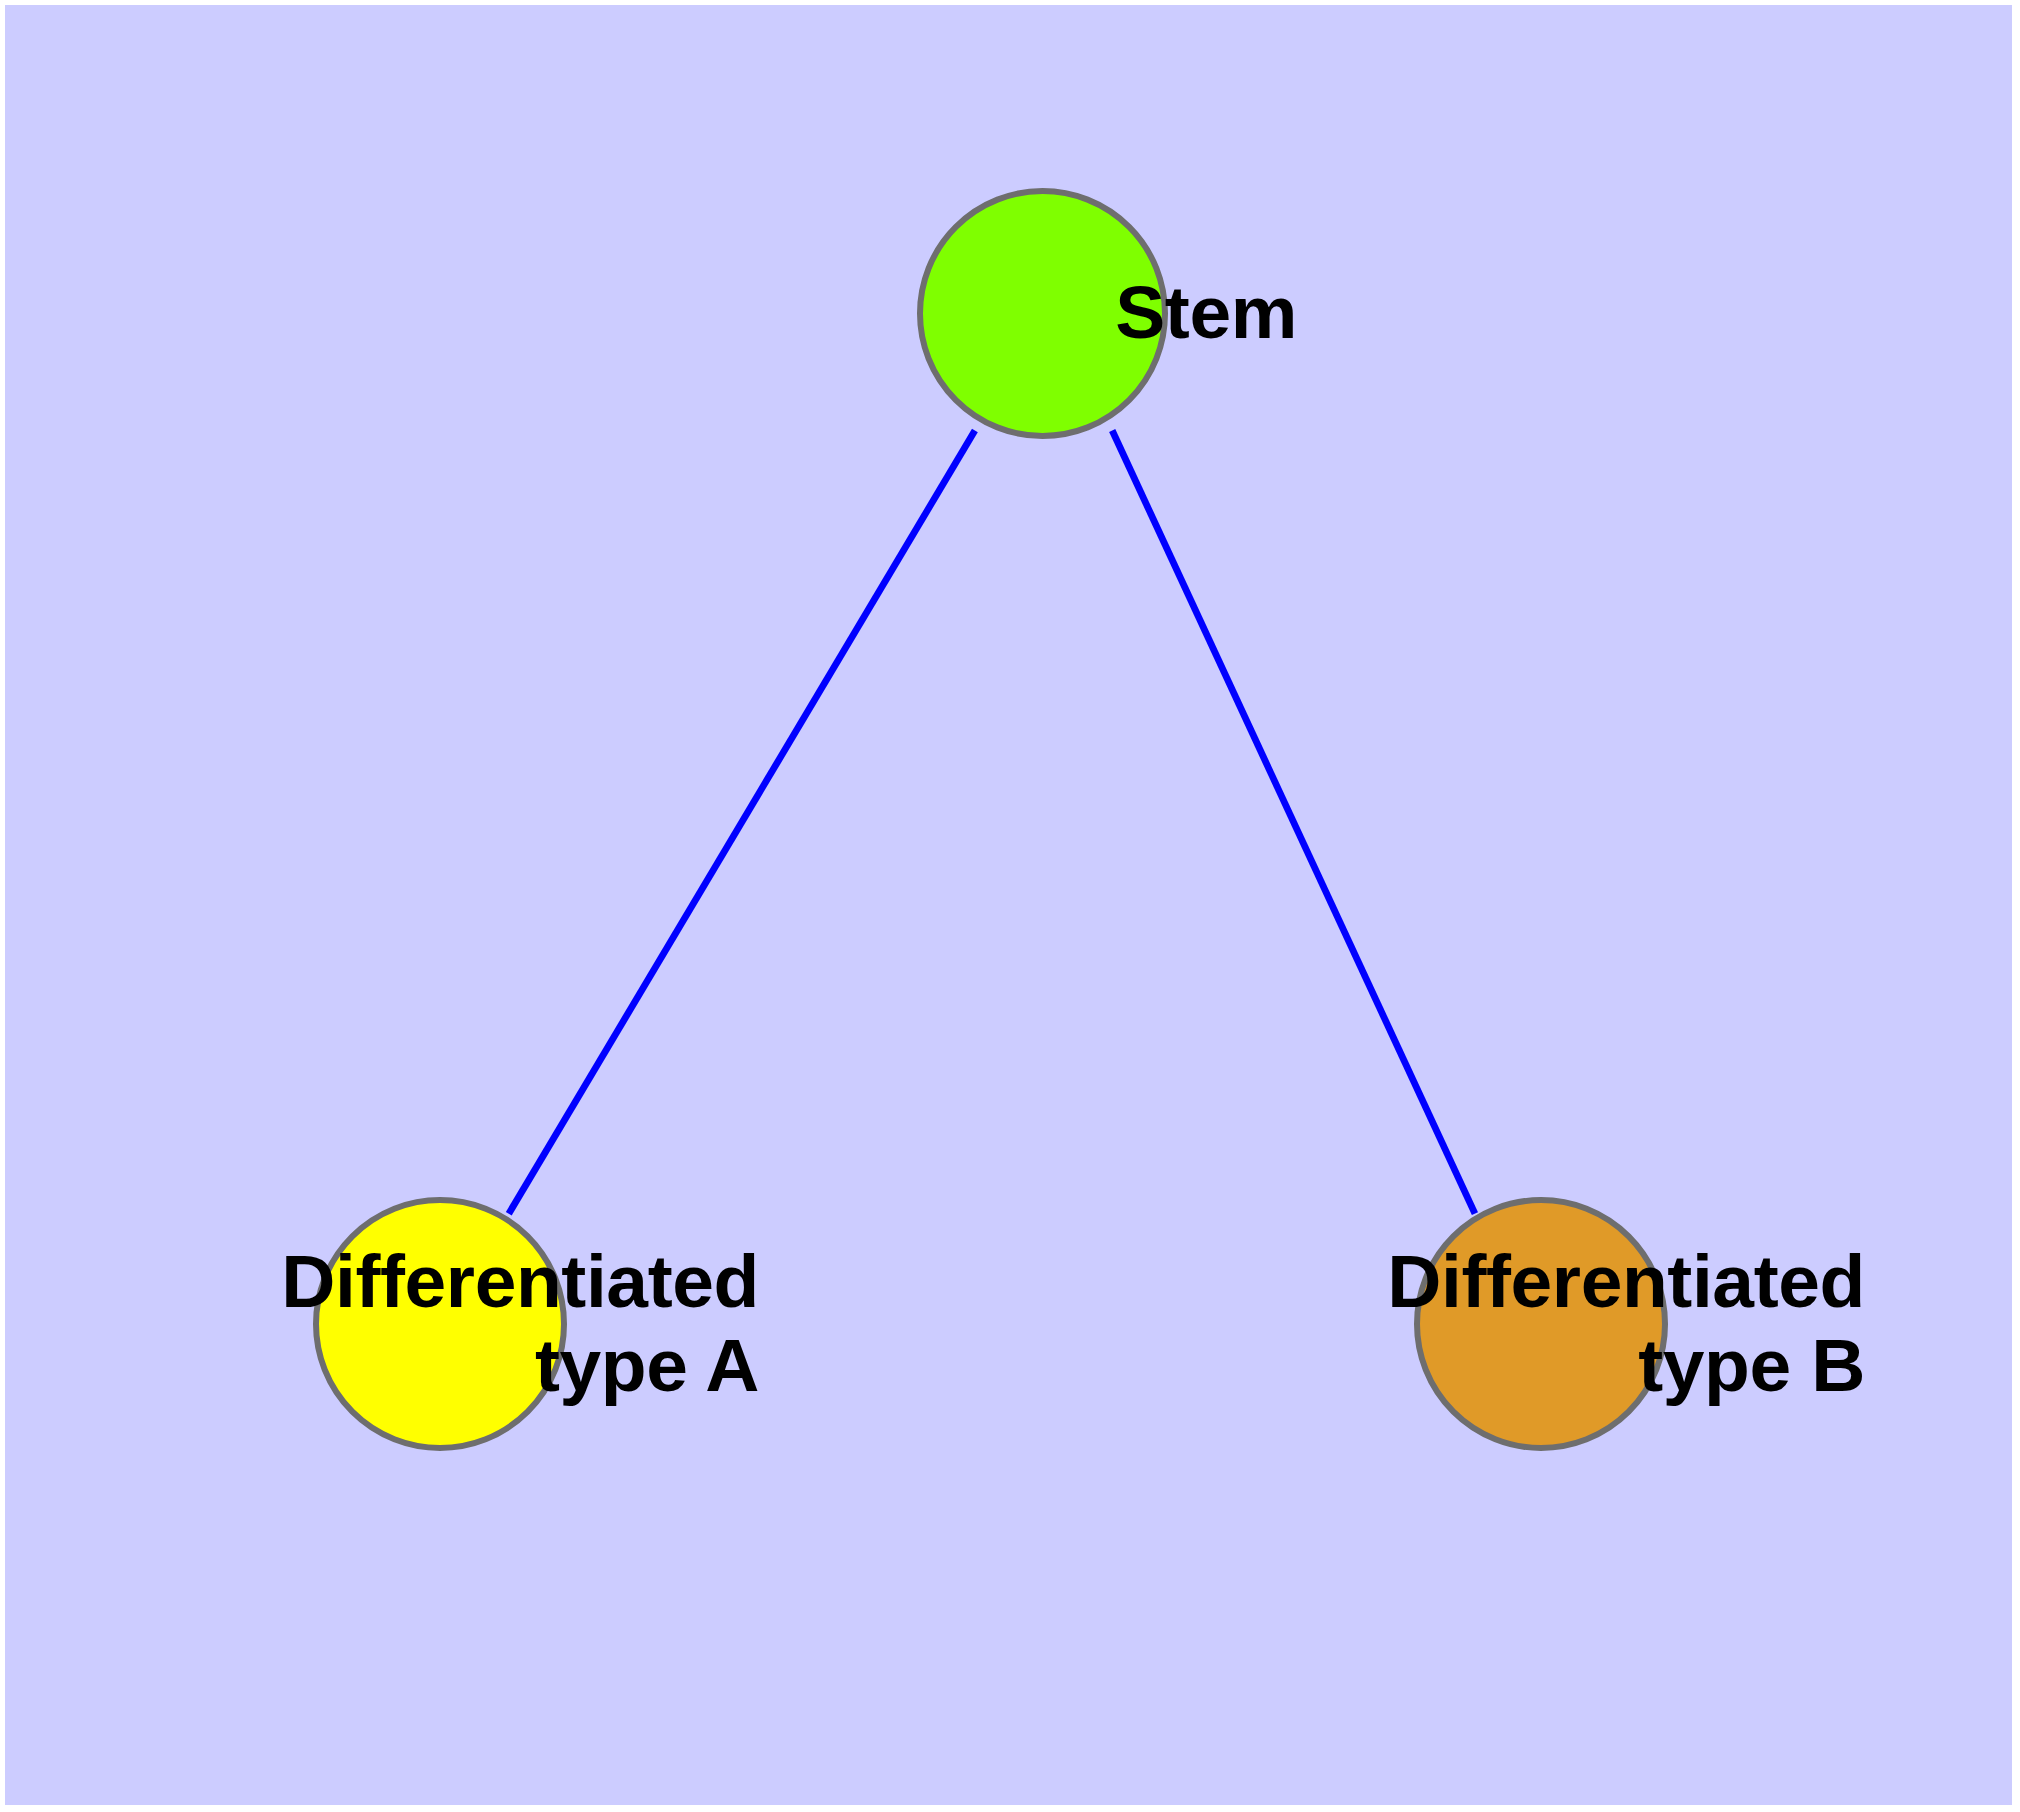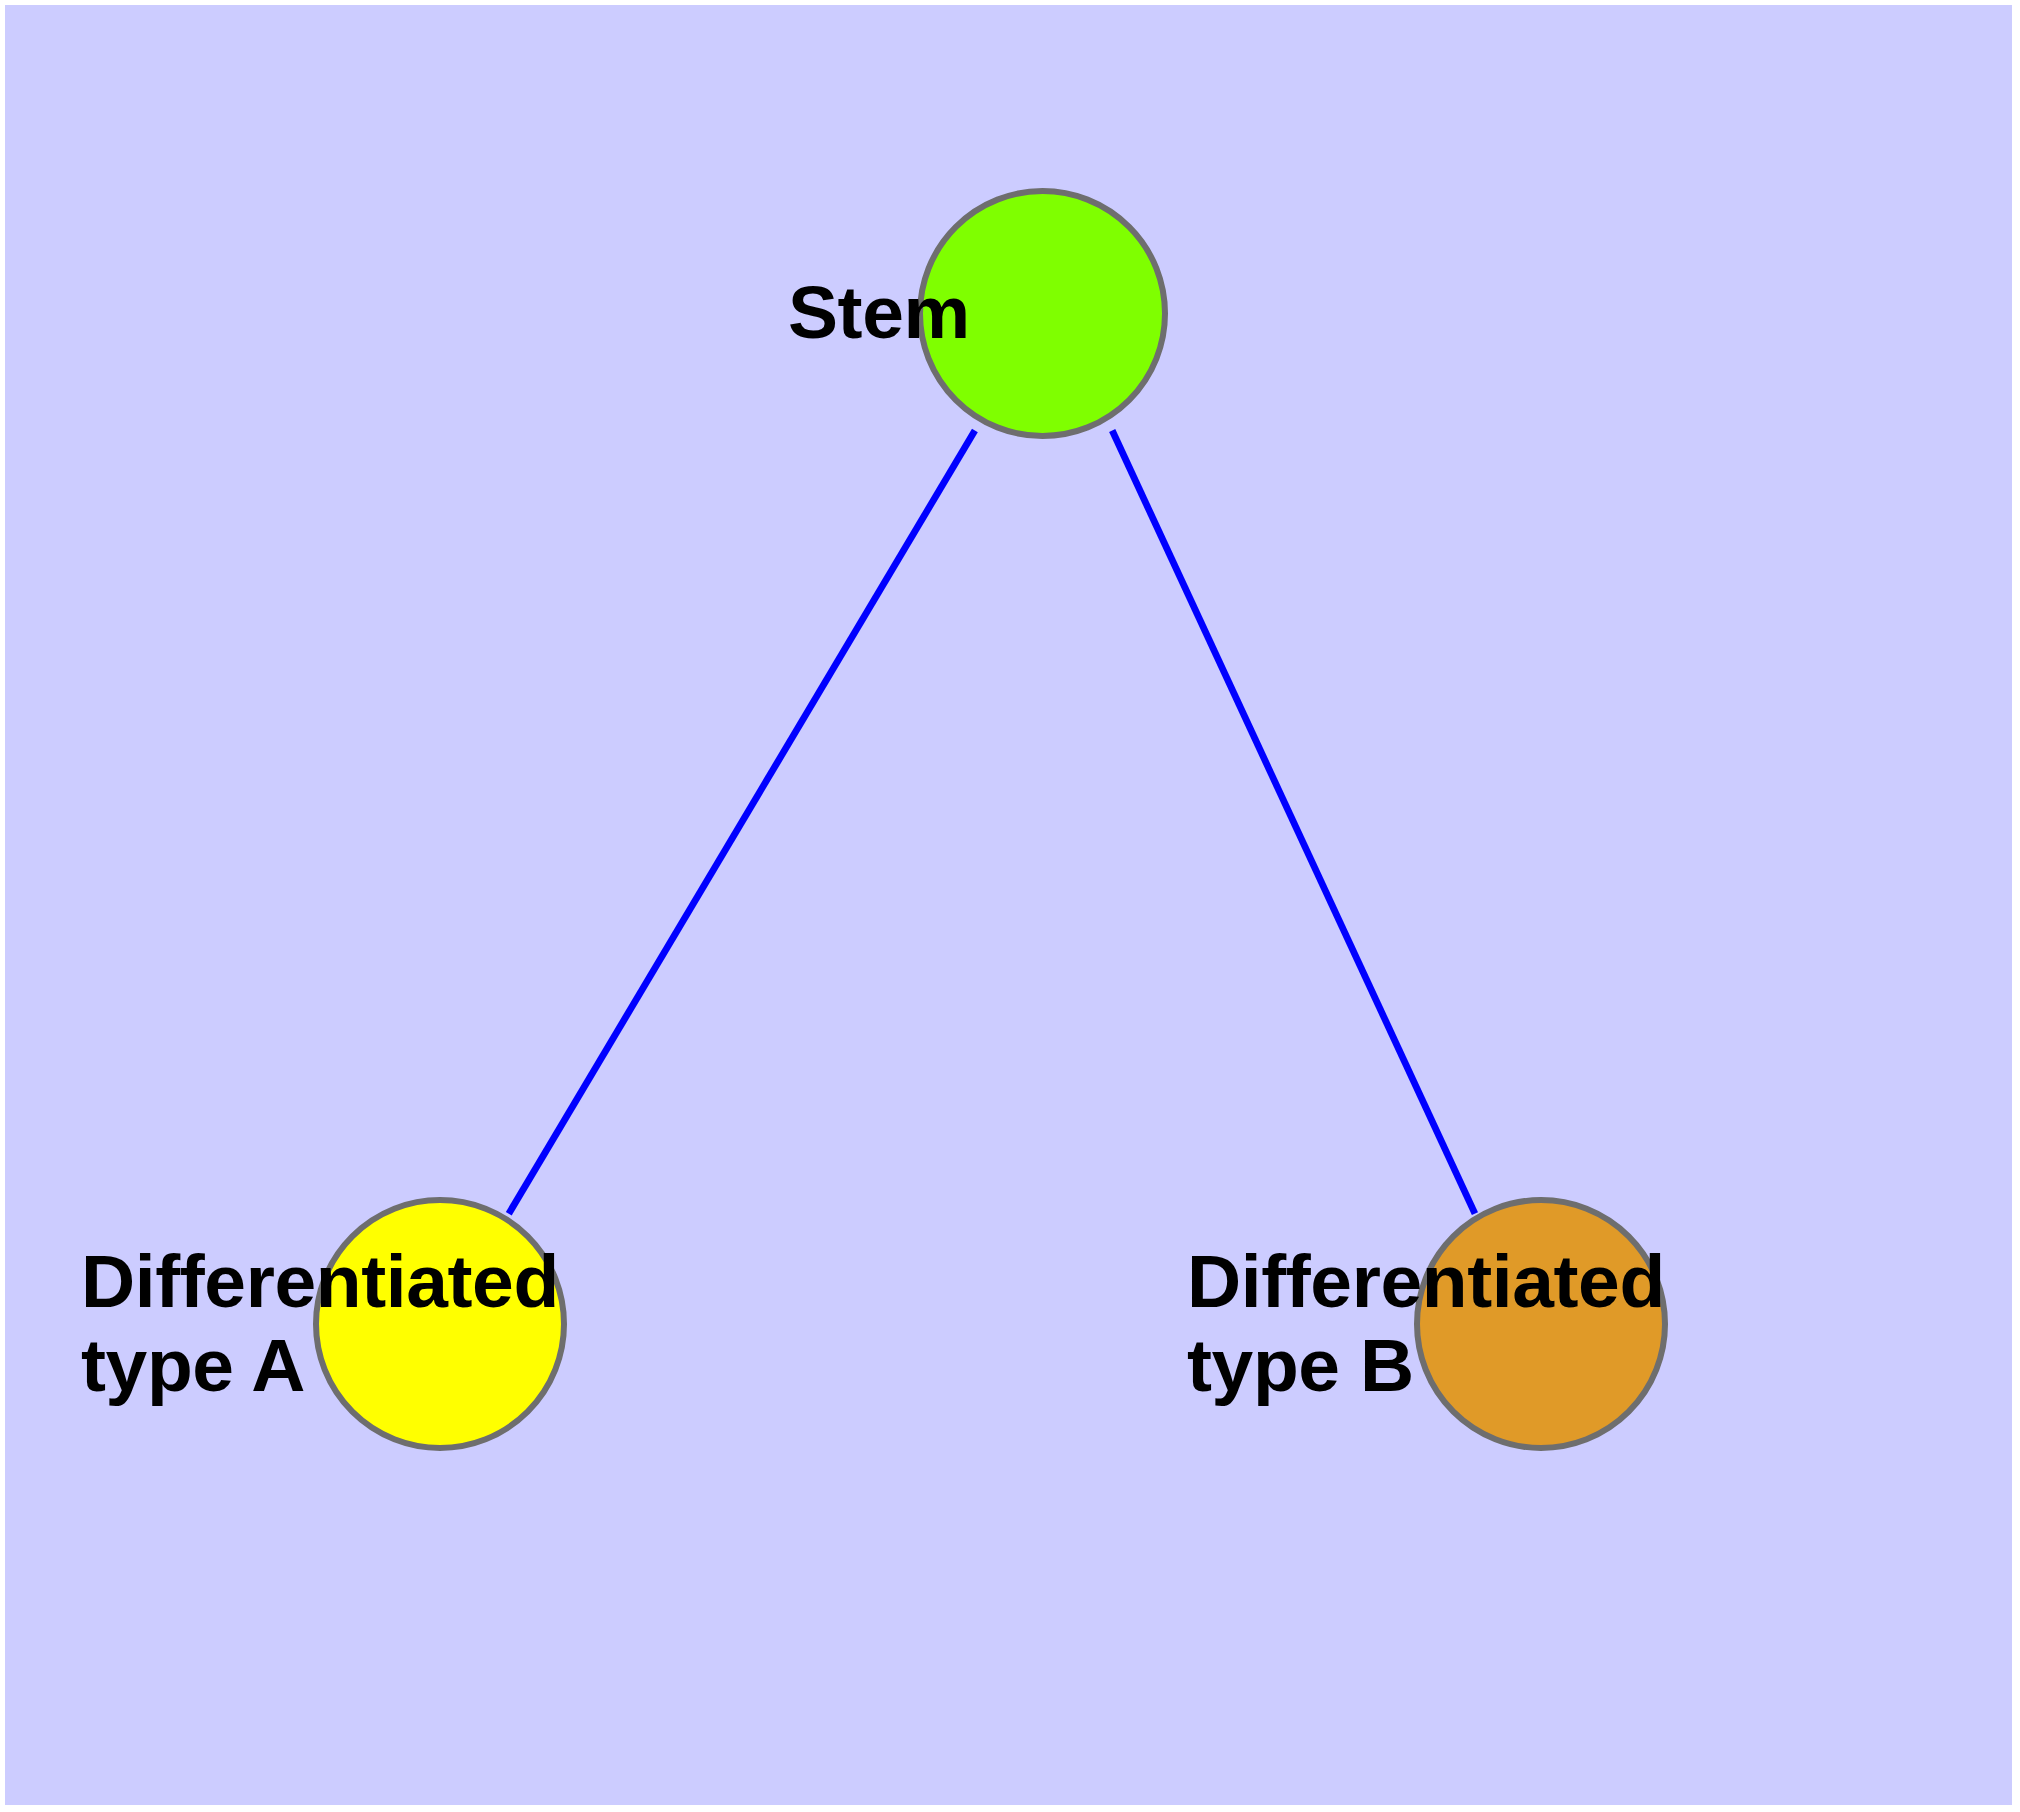--- a/index.html
+++ b/index.html
@@ -43,21 +43,21 @@
 
   .graph-node {
     position: absolute;
     box-sizing: border-box;
     border-radius: 50%;
     border: 6px solid #6e6e6e;
   }
 
   .node-label {
     position: absolute;
-    text-align: left;
+    text-align: right;
     color: #000000;
     font-weight: bold;
     line-height: 1.12;
     white-space: pre-line;
     letter-spacing: -0.4px;
     pointer-events: none;
   }
 
   
   #node-stem {

